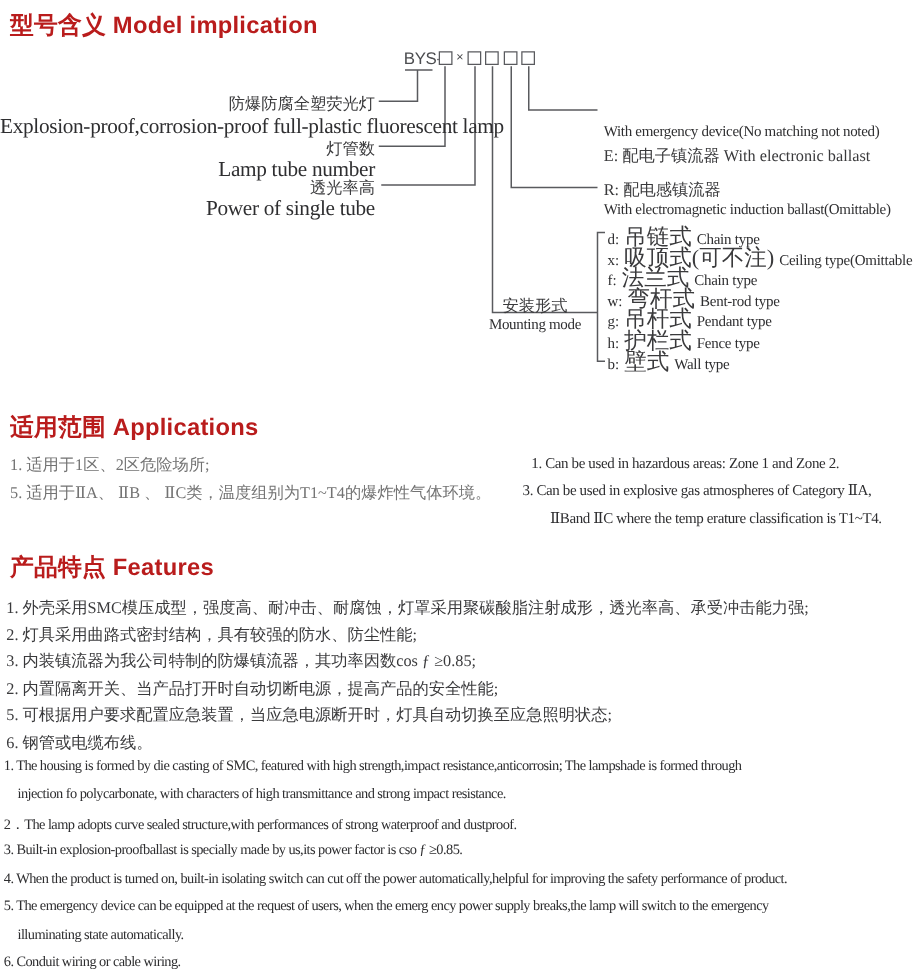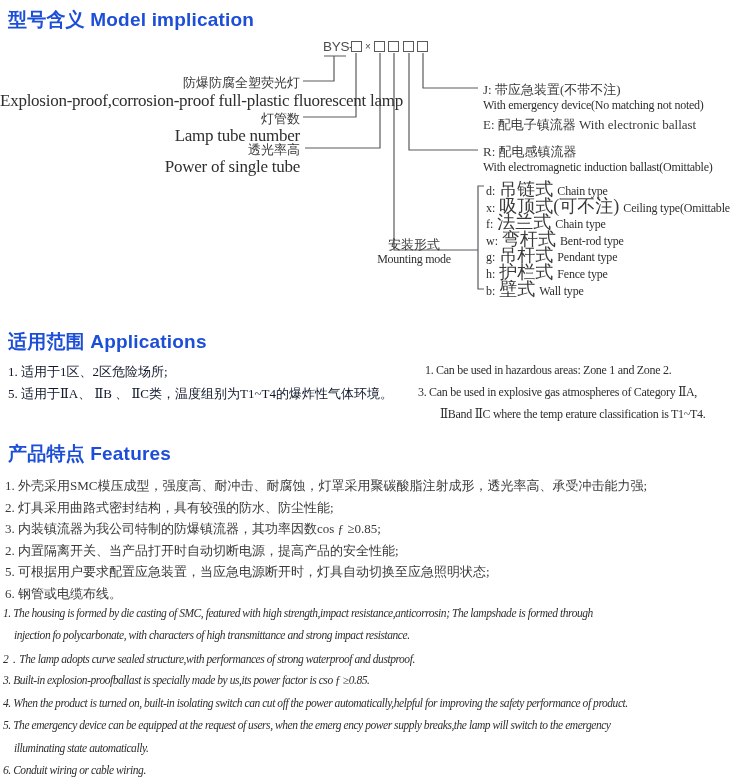--- a/index.html
+++ b/index.html
@@ -1,42 +1,42 @@
 <!DOCTYPE html>
 <html><head>
 <meta charset="utf-8">
 <style>
   * { margin:0; padding:0; box-sizing:border-box; }
   html,body { width:730px; height:779px; background:#ffffff; overflow:hidden;
               font-family:"Liberation Serif","DejaVu Serif",serif; color:#2e2e30; }
   .abs { position:absolute; white-space:nowrap; }
   .sec-title { font-family:"Liberation Sans","DejaVu Sans",sans-serif;
-               font-weight:bold; font-size:19px; color:#1d4ed8; letter-spacing:0.2px; }
+               font-weight:bold; font-size:19px; color:#b91c1c; letter-spacing:0.2px; }
   
   #diagram { position:absolute; left:0; top:0; width:730px; height:315px; }
   #diagram svg { position:absolute; left:0; top:0; }
   .code-prefix { font-family:"Liberation Sans","DejaVu Sans",sans-serif;
                  font-size:13.5px; letter-spacing:-0.3px; color:#4c4d50; }
   .digit-box { position:absolute; width:11px; height:11px; border:1.2px solid #595a5e; background:#fff; }
   .mult { font-family:"Liberation Sans","DejaVu Sans",sans-serif; font-size:10px; color:#4c4d50; }
   .lab-zh { font-size:13px; color:#3a3a3c; }
   .lab-en { font-size:17px; letter-spacing:-0.25px; color:#2e2e30; }
   .left-lab { left:0; width:300px; text-align:right; }
   .right-lab { left:483px; }
-  .mount-lab { left:366px; width:96px; text-align:center; }
+  .mount-lab { left:380px; width:96px; text-align:center; }
   .opt-row { height:16.6px; line-height:16.6px; }
   .opt-code { font-size:12px; }
   .opt-zh { font-size:18px; color:#3a3a3c; }
   .opt-en { font-size:12px; letter-spacing:-0.2px; }
   
-  .app-zh { font-size:13px; color:#0f172a; }
+  .app-zh { font-size:13px; color:#737373; }
   .app-en { font-size:12px; letter-spacing:-0.3px; }
   
   .feat-zh { font-size:13px; color:#3a3a3c; }
-  .feat-en { font-size:11.5px; letter-spacing:-0.45px;font-style:italic; }
+  .feat-en { font-size:11.5px; letter-spacing:-0.45px; }
 </style>
 </head>
 <body>
 
 <div id="diagram">
 
   <svg width="730" height="315" fill="none" stroke="#595a5e" stroke-width="1.2">
     <path d="M324,56 L346,56 M334,56 L334,81 L303,81"></path>
     <path d="M356,53 L356,117 L303,117"></path>
     <path d="M380,53 L380,148 L305,148"></path>
@@ -58,21 +58,20 @@
     <span class="digit-box" style="left:417px;top:41px"></span>
   </div>
 
   <div class="abs left-lab lab-zh" style="top:74px">防爆防腐全塑荧光灯</div>
   <div class="abs left-lab lab-en" style="top:91px">Explosion-proof,corrosion-proof full-plastic fluorescent lamp</div>
   <div class="abs left-lab lab-zh" style="top:110px">灯管数</div>
   <div class="abs left-lab lab-en" style="top:126px">Lamp tube number</div>
   <div class="abs left-lab lab-zh" style="top:141px">透光率高</div>
   <div class="abs left-lab lab-en" style="top:157px">Power of single tube</div>
 
-  <div class="abs right-lab lab-zh" style="top:81px">J: 带应急装置(不带不注)</div>
   <div class="abs right-lab lab-en" style="top:98px;font-size:12px">With emergency device(No matching not noted)</div>
   <div class="abs right-lab lab-zh" style="top:116px">E: 配电子镇流器 With electronic ballast</div>
   <div class="abs right-lab lab-zh" style="top:143px">R: 配电感镇流器</div>
   <div class="abs right-lab lab-en" style="top:160px;font-size:12px">With electromagnetic induction ballast(Omittable)</div>
 
   <div class="abs mount-lab lab-zh" style="top:236px">安装形式</div>
   <div class="abs mount-lab lab-en" style="top:252px;font-size:12px">Mounting mode</div>
 
   <div class="abs" style="left:486px;top:181px">
     <div class="opt-row">

